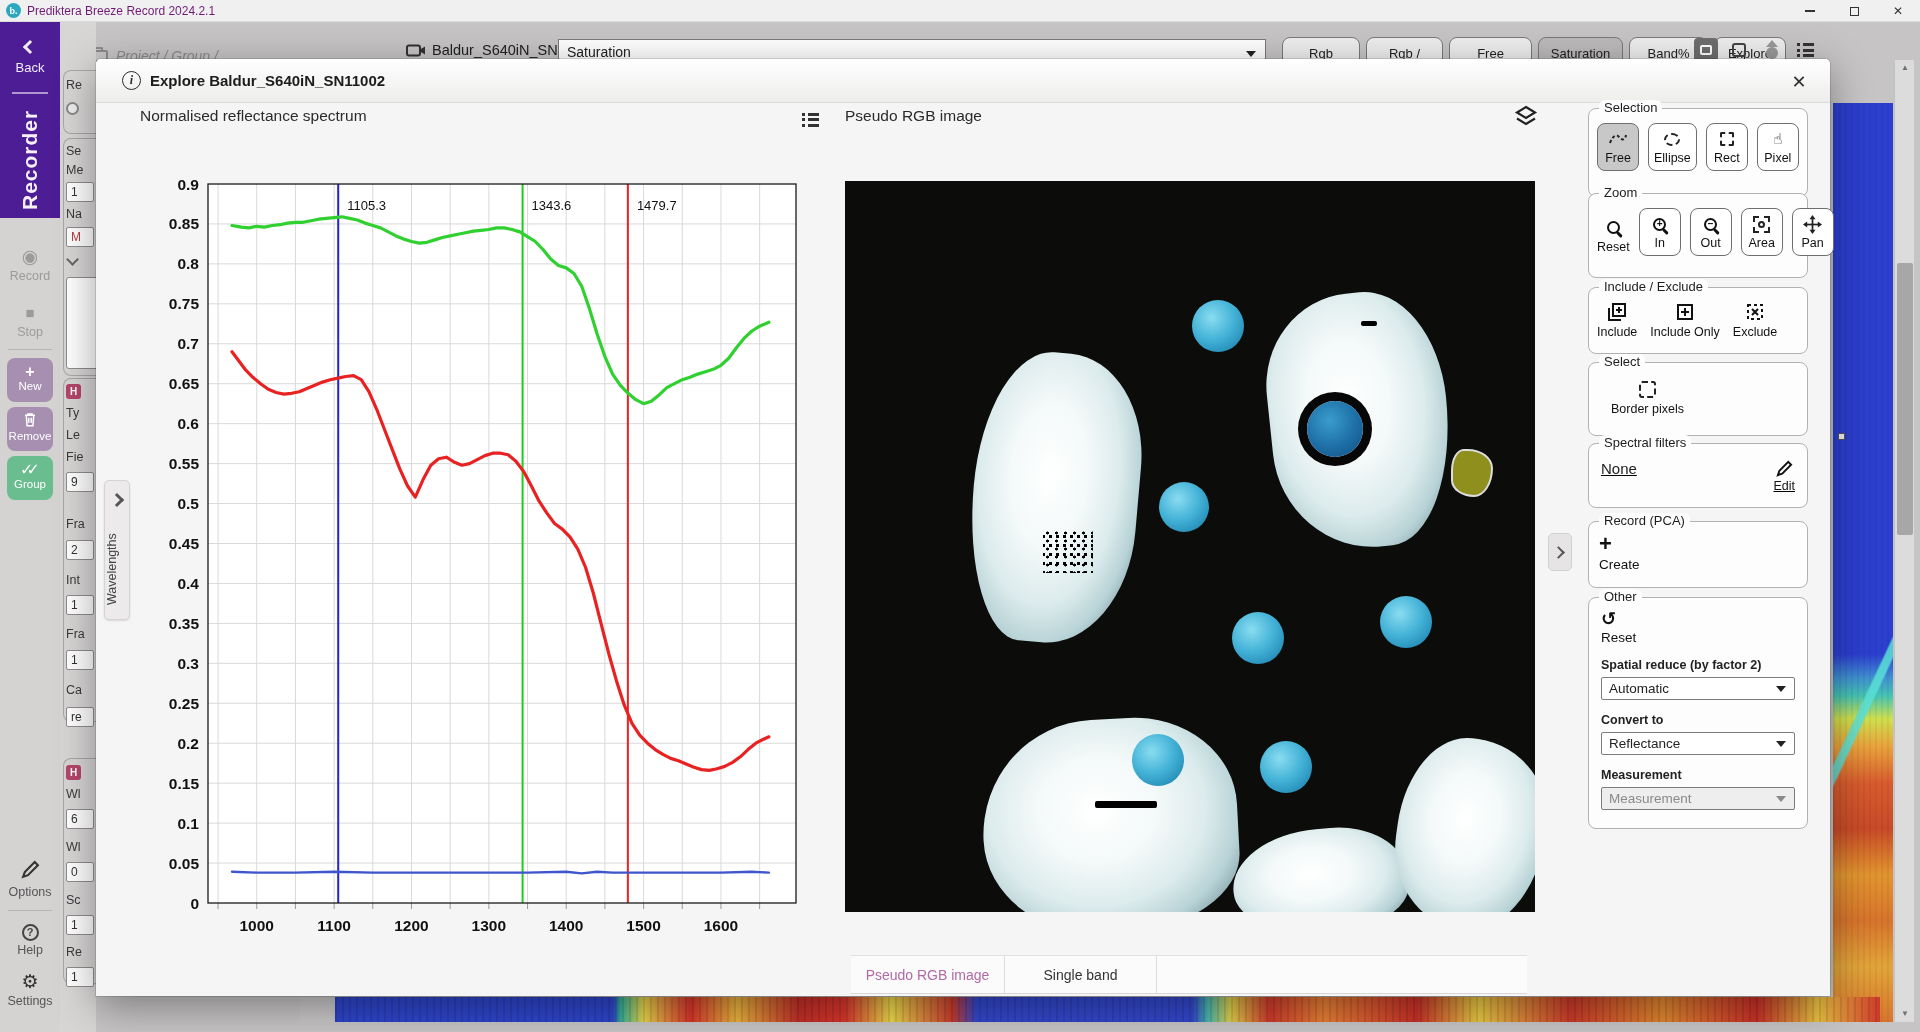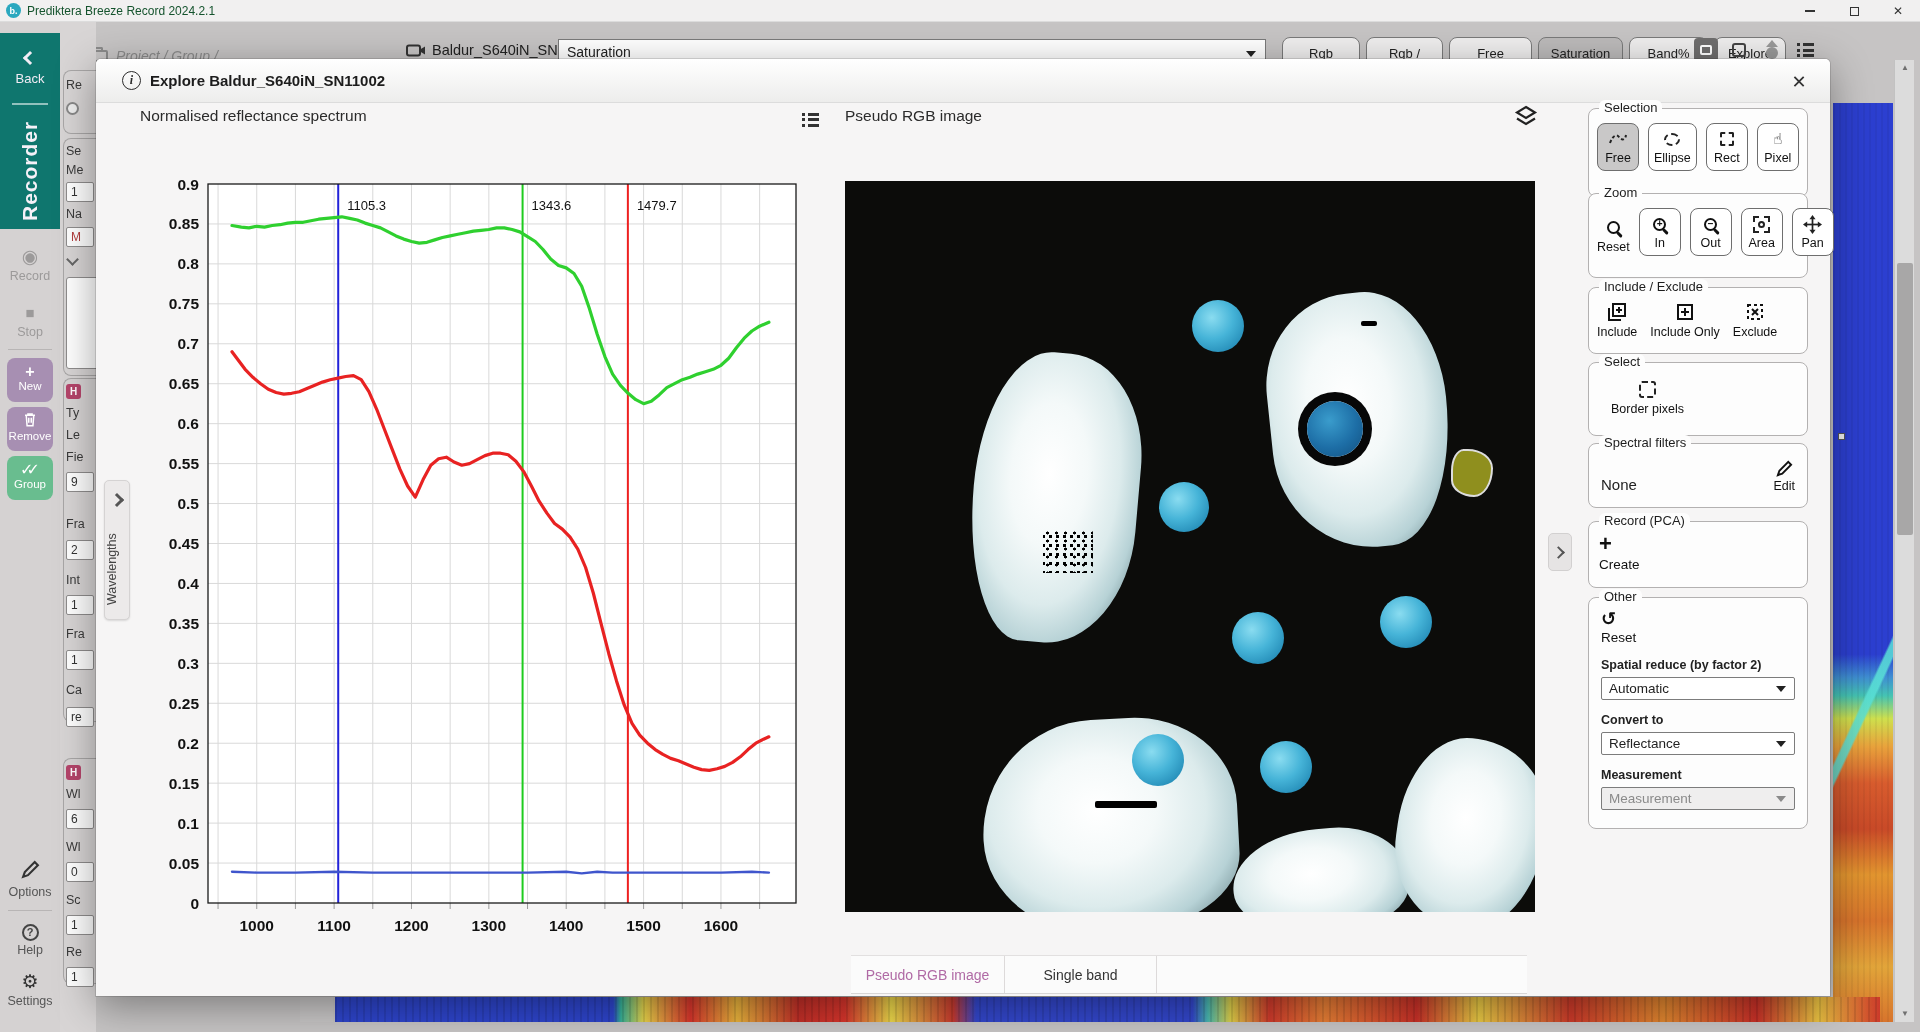--- a/index.html
+++ b/index.html
@@ -2,29 +2,29 @@
 <html><head>
 <meta charset="utf-8">
 <style>
   *{margin:0;padding:0;box-sizing:border-box;font-family:"Liberation Sans","DejaVu Sans",sans-serif;}
   html,body{width:1920px;height:1032px;overflow:hidden;background:#c6c4c4;}
   .screen{position:relative;width:1920px;height:1032px;overflow:hidden;}
 
   
   .titlebar{position:absolute;left:0;top:0;width:1920px;height:22px;background:#f1f0f0;display:flex;align-items:center;padding-left:6px;z-index:30;border-bottom:1px solid #dcdcdc;}
   .app-logo{width:15px;height:15px;border-radius:50%;background:#2ba8bf;color:#fff;font-size:9px;font-weight:bold;display:flex;align-items:center;justify-content:center;margin-right:6px;}
-  .titlebar .t{font-size:12px;color:#14532d;}
+  .titlebar .t{font-size:12px;color:#701a75;}
   .win-controls{position:absolute;right:0;top:0;height:22px;display:flex;}
   .win-btn{width:44px;height:22px;display:flex;align-items:center;justify-content:center;font-size:12px;color:#333;}
   .win-btn .sq{width:9px;height:9px;border:1px solid #333;}
   .win-btn .mini{width:10px;height:1.5px;background:#333;}
 
   
   .sidebar{position:absolute;left:0;top:22px;width:60px;height:1010px;background:#d5d2d2;z-index:5;}
-  .purple{position:absolute;left:0;top:11px;width:60px;height:196px;background:#0f766e;color:#f2ecf5;}
+  .purple{position:absolute;left:0;top:0;width:60px;height:196px;background:#4c1d95;color:#f2ecf5;}
   .back{position:absolute;left:0;top:16px;width:60px;text-align:center;}
   .chev-left{display:inline-block;width:10px;height:10px;border:solid #f2ecf5;border-width:0 0 3px 3px;transform:rotate(45deg);}
   .back .lbl{display:block;font-size:13px;margin-top:4px;}
   .back-divider{position:absolute;left:12px;top:70px;width:36px;height:2px;background:rgba(255,255,255,.55);}
   .mode-vert{position:absolute;left:0;top:82px;width:60px;height:112px;display:flex;align-items:center;justify-content:center;writing-mode:vertical-rl;transform:rotate(180deg);font-size:21px;font-weight:bold;letter-spacing:1px;color:#f6f1f8;}
   .side-item{position:absolute;left:0;width:60px;text-align:center;color:#9c9a9a;}
   .side-item .ic{font-size:19px;line-height:20px;display:block;}
   .side-item .lbl{font-size:12.5px;display:block;margin-top:2px;}
   .side-divider{position:absolute;left:8px;width:44px;height:1px;background:#b8b5b5;}
   .side-btn{position:absolute;left:7px;width:46px;height:44px;border-radius:8px;color:#fff;text-align:center;padding-top:5px;}
@@ -131,21 +131,21 @@
   .hand{font-size:15px;color:#111;line-height:16px;}
   .mag{width:13px;height:13px;border:2px solid #111;border-radius:50%;position:relative;display:inline-flex;align-items:center;justify-content:center;font-size:10px;font-weight:bold;color:#111;line-height:10px;}
   .mag::after{content:'';position:absolute;width:7px;height:2.5px;background:#111;bottom:-3.5px;right:-5px;transform:rotate(45deg);border-radius:2px;}
   .corners{width:17px;height:17px;position:relative;background:
     linear-gradient(#222 0 0) 0 0/6px 2px no-repeat, linear-gradient(#222 0 0) 0 0/2px 6px no-repeat,
     linear-gradient(#222 0 0) 100% 0/6px 2px no-repeat, linear-gradient(#222 0 0) 100% 0/2px 6px no-repeat,
     linear-gradient(#222 0 0) 0 100%/6px 2px no-repeat, linear-gradient(#222 0 0) 0 100%/2px 6px no-repeat,
     linear-gradient(#222 0 0) 100% 100%/6px 2px no-repeat, linear-gradient(#222 0 0) 100% 100%/2px 6px no-repeat;
     display:flex;align-items:center;justify-content:center;}
   .corners i{width:7px;height:7px;border:2px solid #222;border-radius:50%;}
-  .sf-row{display:flex;justify-content:space-between;align-items:flex-end;padding:16px 12px 0 12px;}
+  .sf-row{display:flex;justify-content:space-between;align-items:flex-start;padding:16px 12px 0 12px;text-decoration:underline;}
   .sf-value{font-size:15px;color:#222;}
   .editcol{display:flex;flex-direction:column;align-items:center;gap:2px;}
   .editcol .cap{font-size:12.5px;color:#111;}
   .create{padding:12px 0 0 10px;}
   .plus-ic{font-size:22px;font-weight:bold;color:#111;line-height:20px;}
   .create .cap{font-size:13.5px;color:#111;display:block;margin-top:2px;}
   .other-body{padding:12px 12px 0 12px;}
   .rotate-ic{font-size:18px;color:#111;font-weight:bold;line-height:18px;}
   .other-body .cap{font-size:13.5px;color:#111;display:block;margin-top:1px;}
   .fieldlab{font-size:12.5px;color:#222;margin-top:13px;font-weight:bold;}

